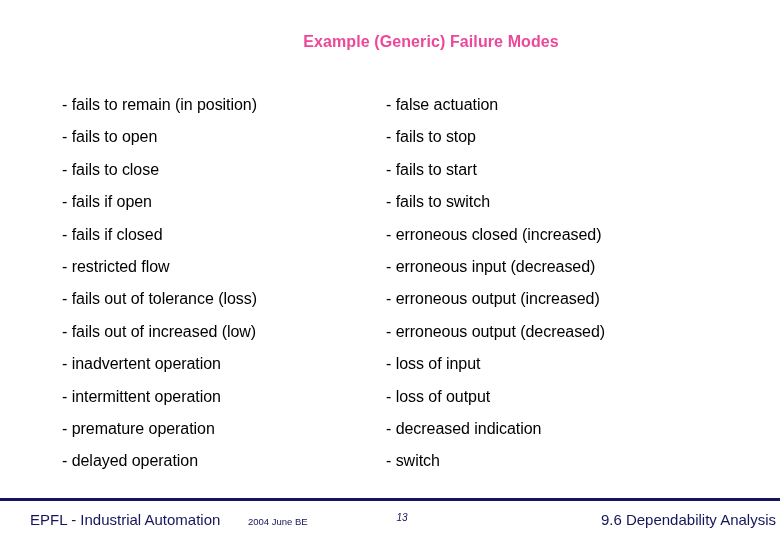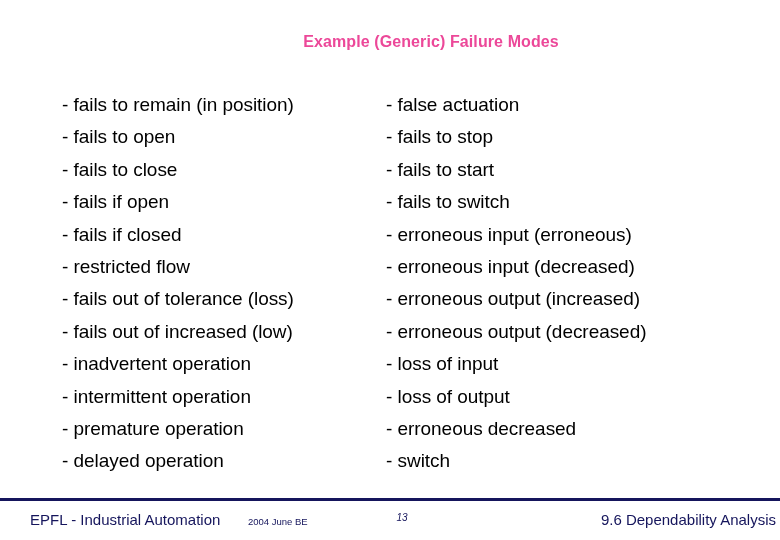--- a/index.html
+++ b/index.html
@@ -50,21 +50,21 @@
   .col {
     position: absolute;
     top: 0;
   }
   .col-left  { left: 62px;  width: 320px; }
   .col-right { left: 386px; width: 330px; }
 
   .fm-item {
     height: 32.4px;
     line-height: 22px;
-    font-size: 19px;
+    font-size: 16px;
     color: #000000;
     white-space: nowrap;
     letter-spacing: -0.05px;
   }
 
   
   .footer-rule {
     position: absolute;
     left: 0;
     top: 498px;
@@ -133,27 +133,27 @@
       <div class="fm-item">- intermittent operation</div>
       <div class="fm-item">- premature operation</div>
       <div class="fm-item">- delayed operation</div>
     </div>
 
     <div class="col col-right">
       <div class="fm-item">- false actuation</div>
       <div class="fm-item">- fails to stop</div>
       <div class="fm-item">- fails to start</div>
       <div class="fm-item">- fails to switch</div>
-      <div class="fm-item">- erroneous input (erroneous)</div>
+      <div class="fm-item">- erroneous closed (increased)</div>
       <div class="fm-item">- erroneous input (decreased)</div>
       <div class="fm-item">- erroneous output (increased)</div>
       <div class="fm-item">- erroneous output (decreased)</div>
       <div class="fm-item">- loss of input</div>
       <div class="fm-item">- loss of output</div>
-      <div class="fm-item">- erroneous decreased</div>
+      <div class="fm-item">- decreased indication</div>
       <div class="fm-item">- switch</div>
     </div>
 
   </div>
 
   <div class="footer-rule"></div>
 
   <div class="footer">
     <div class="footer-org">EPFL - Industrial Automation</div>
     <div class="footer-date">2004 June BE</div>

